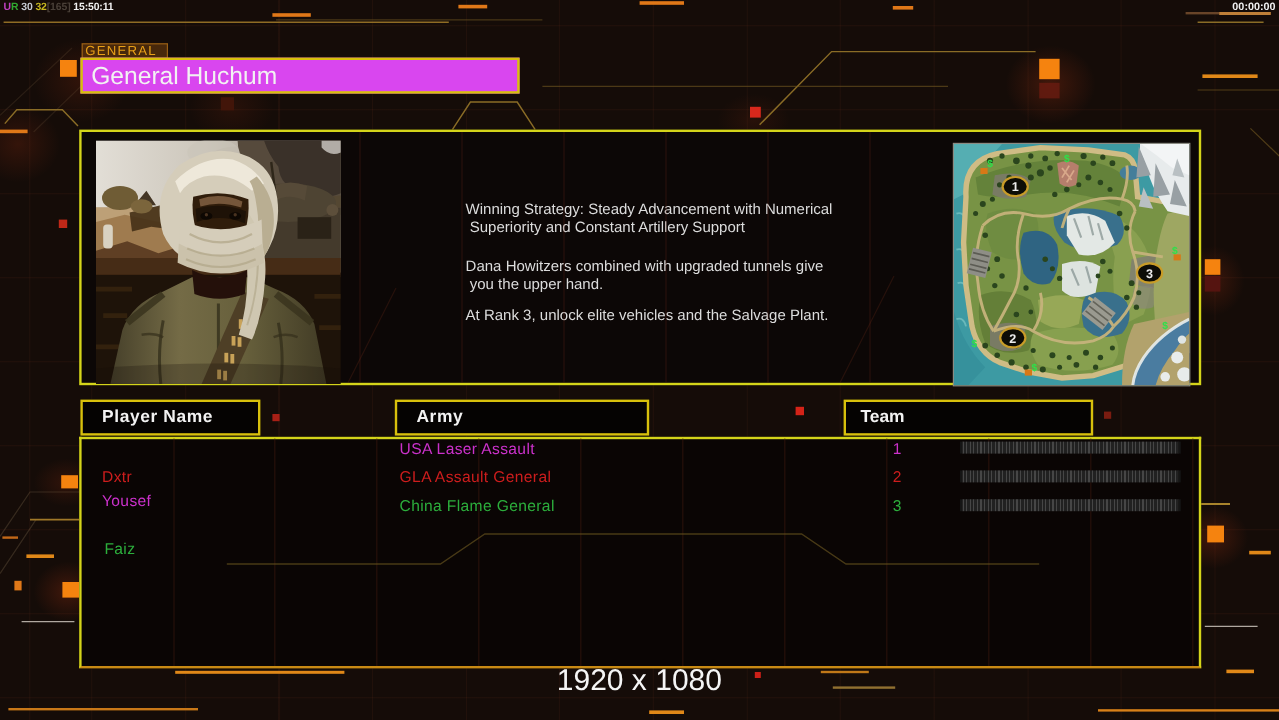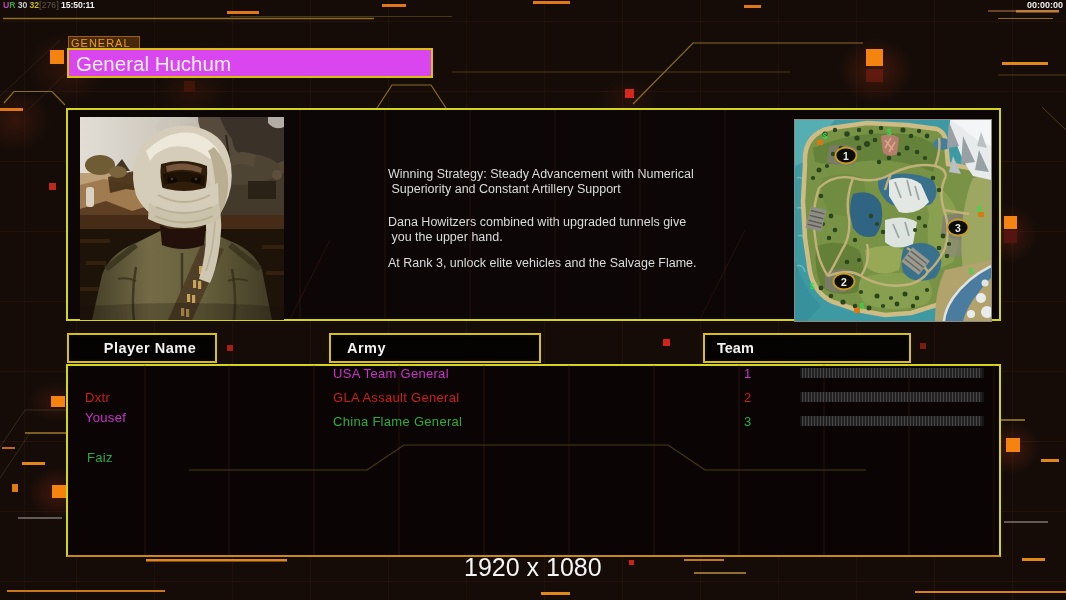--- a/index.html
+++ b/index.html
@@ -115,39 +115,39 @@
   <rect x="146" y="559" width="141" height="2.5" fill="#e08818"></rect>
   <rect x="684" y="559" width="40" height="2" fill="#c07818"></rect>
   <rect x="694" y="572" width="52" height="2" fill="#907030"></rect>
   <rect x="541" y="592" width="29" height="3" fill="#e08818"></rect>
   <rect x="629" y="560" width="5" height="5" fill="#cc2018"></rect>
   <rect x="1022" y="558" width="23" height="3" fill="#e08818"></rect>
   <rect x="7" y="590" width="158" height="2" fill="#c87818"></rect>
   <rect x="915" y="591" width="151" height="2" fill="#d88018"></rect>
 </svg>
 
-<div class="abs" style="left:3px;top:0;font-size:8.7px;font-weight:bold;letter-spacing:-0.1px;white-space:pre;color:#e8e8e8"><span style="color:#c040c0">U</span><span style="color:#30a830">R</span> <span style="color:#c8ccd4">30</span> <span style="color:#c8b820">32</span><span style="color:#4a4038">[276]</span> <span style="color:#f0f0f0">15:50:11</span></div>
+<div class="abs" style="left:3px;top:0;font-size:8.7px;font-weight:bold;letter-spacing:-0.1px;white-space:pre;color:#e8e8e8"><span style="color:#c040c0">U</span><span style="color:#30a830">R</span> <span style="color:#c8ccd4">30</span> <span style="color:#c8b820">32</span><span style="color:#4a4038">[165]</span> <span style="color:#f0f0f0">15:50:11</span></div>
 
 <div class="abs" style="right:3px;top:0;font-size:9px;font-weight:bold;color:#f0f0f0">00:00:00</div>
 
 <div class="abs" style="left:68px;top:36px;width:68px;height:11px;border:1px solid rgba(220,140,30,0.55);background:rgba(190,105,20,0.30);color:#e8a018;font-size:11px;font-weight:normal;letter-spacing:1px;line-height:12px;padding-left:2px;">GENERAL</div>
 
 <div class="abs" style="left:67px;top:48px;width:355px;height:26px;border:2px solid #d8c00c;background:#d946ef;color:#f2f2f2;font-size:20.5px;line-height:27px;padding-left:7px;">General Huchum</div>
 
 <div class="abs" style="left:66px;top:108px;width:931px;height:209px;border:2px solid #d4d41a;background:#0c0706;"></div>
 
 <div class="abs" style="left:388px;top:167px;font-size:12.5px;line-height:14.5px;color:#dcdcdc;white-space:pre;">Winning Strategy: Steady Advancement with Numerical
  Superiority and Constant Artillery Support</div>
 
 <div class="abs" style="left:388px;top:215px;font-size:12.5px;line-height:14.5px;color:#dcdcdc;white-space:pre;">Dana Howitzers combined with upgraded tunnels give
  you the upper hand.</div>
 
-<div class="abs" style="left:388px;top:256px;font-size:12.5px;line-height:14.5px;color:#dcdcdc;white-space:pre;">At Rank 3, unlock elite vehicles and the Salvage Flame.</div>
-
-<div class="abs" style="left:67px;top:333px;width:130px;height:26px;border:2px solid #d8c00c;background:#050302;color:#f2f2f2;font-size:14.5px;font-weight:bold;line-height:27px;padding-left:16px;letter-spacing:0.5px;text-align:center;">Player Name</div>
+<div class="abs" style="left:388px;top:256px;font-size:12.5px;line-height:14.5px;color:#dcdcdc;white-space:pre;">At Rank 3, unlock elite vehicles and the Salvage Plant.</div>
+
+<div class="abs" style="left:67px;top:333px;width:130px;height:26px;border:2px solid #d8c00c;background:#050302;color:#f2f2f2;font-size:14.5px;font-weight:bold;line-height:27px;padding-left:16px;letter-spacing:0.5px;">Player Name</div>
 
 <div class="abs" style="left:317px;top:333px;width:192px;height:26px;border:2px solid #d8c00c;background:#050302;color:#f2f2f2;font-size:14.5px;font-weight:bold;line-height:27px;padding-left:16px;letter-spacing:0.5px;margin-left:12px;">Army</div>
 
 <div class="abs" style="left:703px;top:333px;width:204px;height:26px;border:2px solid #d8c00c;background:#050302;"></div>
 
 <div class="abs" style="left:717px;top:333px;color:#f2f2f2;font-size:14.5px;font-weight:bold;line-height:30px;">Team</div>
 
 <div class="abs" style="left:798px;top:333px;color:#f2f2f2;font-size:14.5px;font-weight:bold;line-height:30px;margin-top:32px;">Progress</div>
 
 <div class="abs" style="left:66px;top:364px;width:931px;height:189px;border:2px solid #d4d41a;border-bottom-color:#c88a14;background:#0a0504;"></div>
@@ -175,21 +175,21 @@
   <g stroke="#6a2a18" stroke-width="1" opacity="0.28" fill="none">
     <path d="M290,319 L330,240"></path>
       <path d="M700,319 L745,230"></path>
   </g>
 
   <path d="M189,470 H367 L404,445 H668 L705,470 H866" fill="none" stroke="#63501e" stroke-width="1.1" opacity="0.7"></path>
 </svg>
 
 <div class="abs" style="left:85px;top:366px;font-size:13px;letter-spacing:0.3px;color:#cb31cb;margin-top:44px;">Yousef</div>
 
-<div class="abs" style="left:333px;top:366px;font-size:13px;letter-spacing:0.3px;color:#cb31cb;">USA Team General</div>
+<div class="abs" style="left:333px;top:366px;font-size:13px;letter-spacing:0.3px;color:#cb31cb;">USA Laser Assault</div>
 
 <div class="abs" style="left:744px;top:366px;font-size:13px;color:#cb31cb;">1</div>
 
 <div class="abs bar" style="left:800px;top:368px;"></div>
 
 <div class="abs" style="left:85px;top:390px;font-size:13px;letter-spacing:0.3px;color:#cd1d1d;">Dxtr</div>
 
 <div class="abs" style="left:333px;top:390px;font-size:13px;letter-spacing:0.3px;color:#cd1d1d;">GLA Assault General</div>
 
 <div class="abs" style="left:744px;top:390px;font-size:13px;color:#cd1d1d;">2</div>

